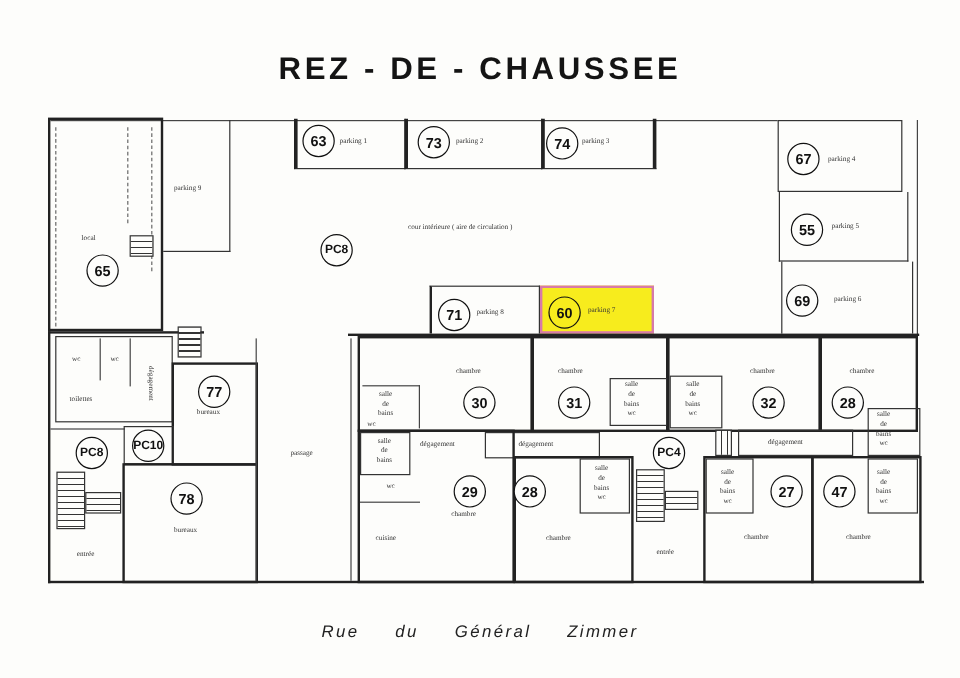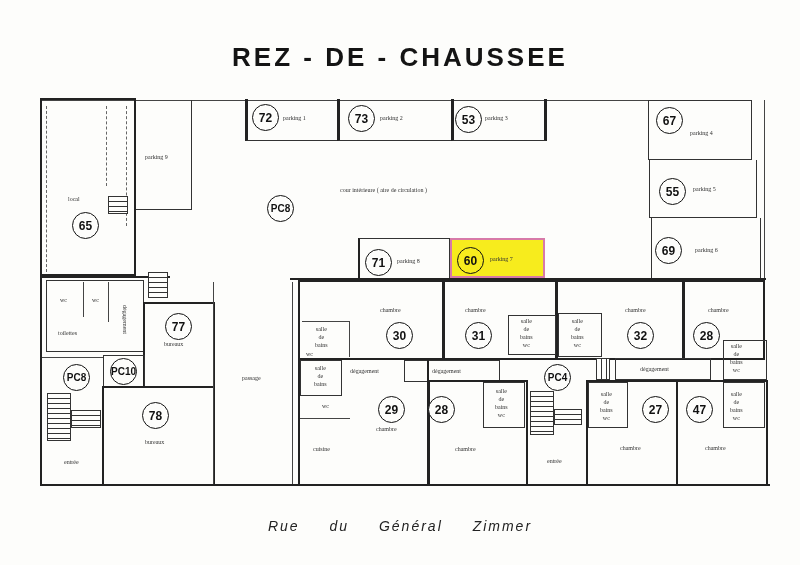--- a/index.html
+++ b/index.html
@@ -36,33 +36,33 @@
 <div class="dashv" style="left:106px; top:106px; height:80px;"></div>
 <div class="dashv" style="left:126px; top:106px; height:120px;"></div>
 <div class="stairs" style="left:108px; top:196px; width:20px; height:18px;"></div>
 <div class="lbl" style="left:68px; top:196px;">local</div>
 <div class="circ big" style="left:72px; top:212px;">65</div>
 
 <div class="thin" style="left:136px; top:100px; width:56px; height:110px; border-top:none; border-left:none;"></div>
 <div class="lbl" style="left:145px; top:154px;">parking 9</div>
 
 <div class="thin" style="left:245px; top:99px; width:93px; height:42px; border-top:none; border-left:3px solid #222;"></div>
-<div class="circ big" style="left:252px; top:104px;">72</div>
+<div class="circ big" style="left:252px; top:104px;">63</div>
 <div class="lbl" style="left:283px; top:115px;">parking 1</div>
 
 <div class="thin" style="left:337px; top:99px; width:115px; height:42px; border-top:none; border-left:3px solid #222;"></div>
 <div class="circ big" style="left:348px; top:105px;">73</div>
 <div class="lbl" style="left:380px; top:115px;">parking 2</div>
 
 <div class="thin" style="left:451px; top:99px; width:96px; height:42px; border-top:none; border-left:3px solid #222; border-right:3px solid #222;"></div>
-<div class="circ big" style="left:455px; top:106px;">53</div>
+<div class="circ big" style="left:455px; top:106px;">74</div>
 <div class="lbl" style="left:485px; top:115px;">parking 3</div>
 
 <div class="thin" style="left:648px; top:100px; width:104px; height:60px;"></div>
-<div class="circ big" style="left:656px; top:107px;text-align:center;">67</div>
+<div class="circ big" style="left:656px; top:119px;text-align:center;">67</div>
 <div class="lbl" style="left:690px; top:130px;">parking 4</div>
 
 <div class="thin" style="left:649px; top:160px; width:108px; height:58px; border-top:none;"></div>
 <div class="circ big" style="left:659px; top:178px;">55</div>
 <div class="lbl" style="left:693px; top:186px;">parking 5</div>
 
 <div class="thin" style="left:651px; top:218px; width:110px; height:60px; border-top:none; border-bottom:none;"></div>
 <div class="circ big" style="left:655px; top:237px;">69</div>
 <div class="lbl" style="left:695px; top:247px;">parking 6</div>
 

